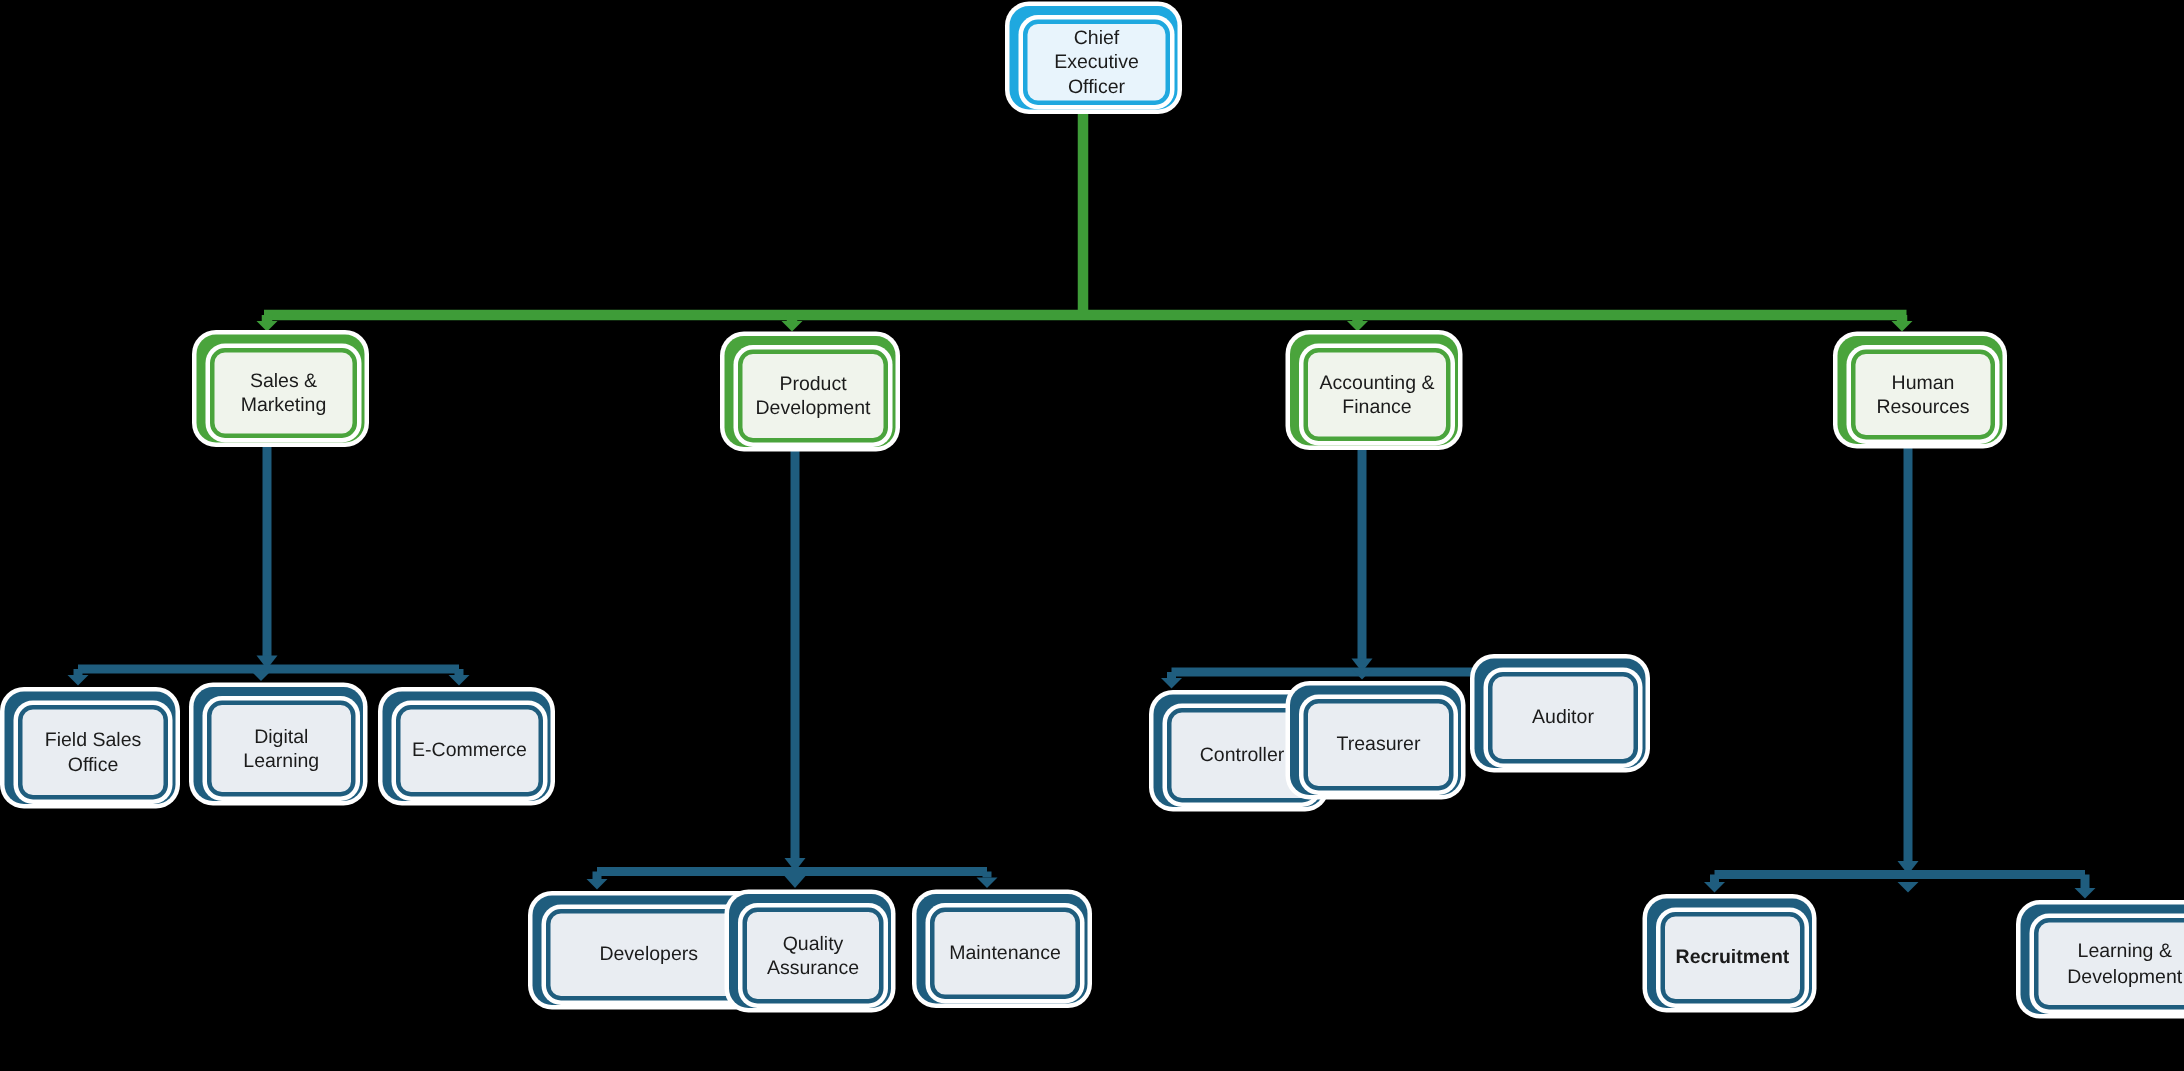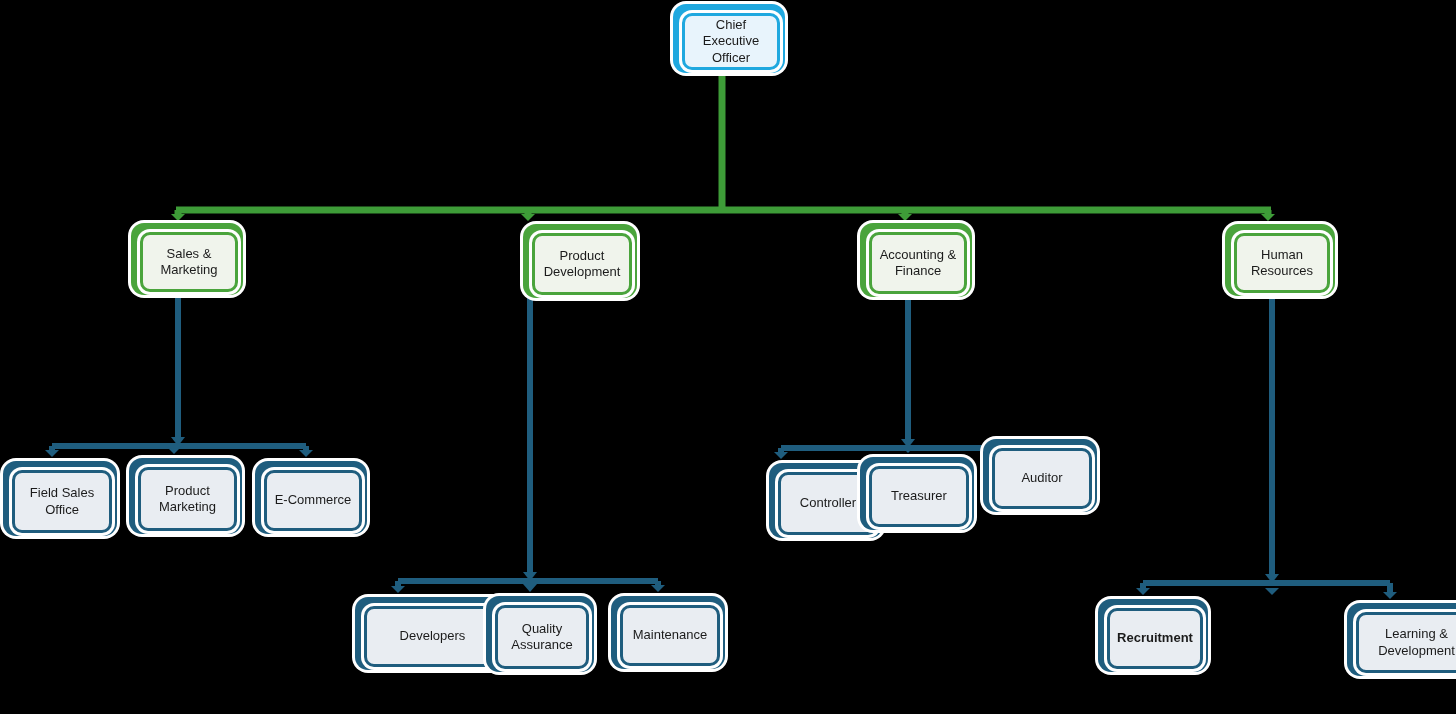--- a/index.html
+++ b/index.html
@@ -111,21 +111,21 @@
     </div>
   </div>
 
   <div class="node green" style="left:140px;top:232px;width:98px;height:60px;">
     <div class="back"></div>
     <div class="front">
       <span>Sales &amp; Marketing</span>
     </div>
   </div>
 
-  <div class="node green" style="left:492px;top:233px;width:100px;height:62px;margin-left:40px;">
+  <div class="node green" style="left:492px;top:233px;width:100px;height:62px;">
     <div class="back"></div>
     <div class="front">
       <span>Product Development</span>
     </div>
   </div>
 
   <div class="node green" style="left:869px;top:232px;width:98px;height:62px;">
     <div class="back"></div>
     <div class="front">
       <span>Accounting &amp; Finance</span>
@@ -142,21 +142,21 @@
   <div class="node teal" style="left:12px;top:470px;width:100px;height:63px;">
     <div class="back"></div>
     <div class="front">
       <span>Field Sales Office</span>
     </div>
   </div>
 
   <div class="node teal" style="left:138px;top:467px;width:99px;height:64px;">
     <div class="back"></div>
     <div class="front">
-      <span>Product Marketing</span>
+      <span>Digital Learning</span>
     </div>
   </div>
 
   <div class="node teal" style="left:264px;top:470px;width:98px;height:61px;">
     <div class="back"></div>
     <div class="front">
       <span>E-Commerce</span>
     </div>
   </div>
 

